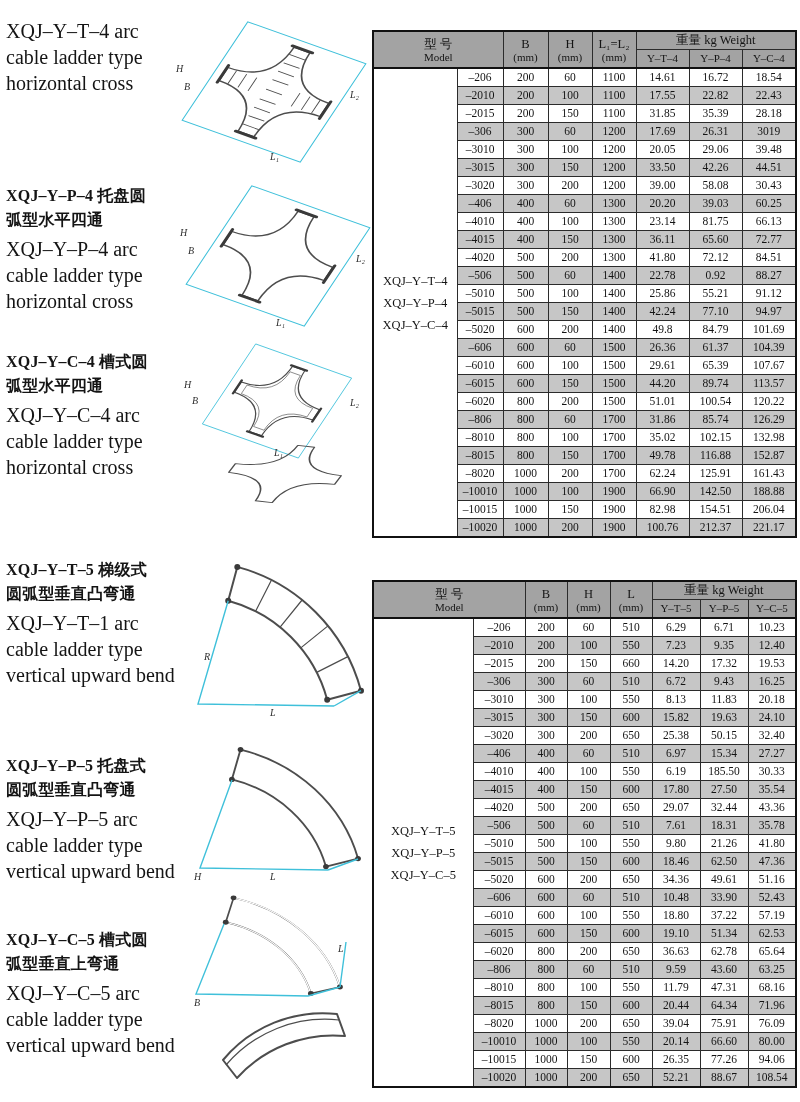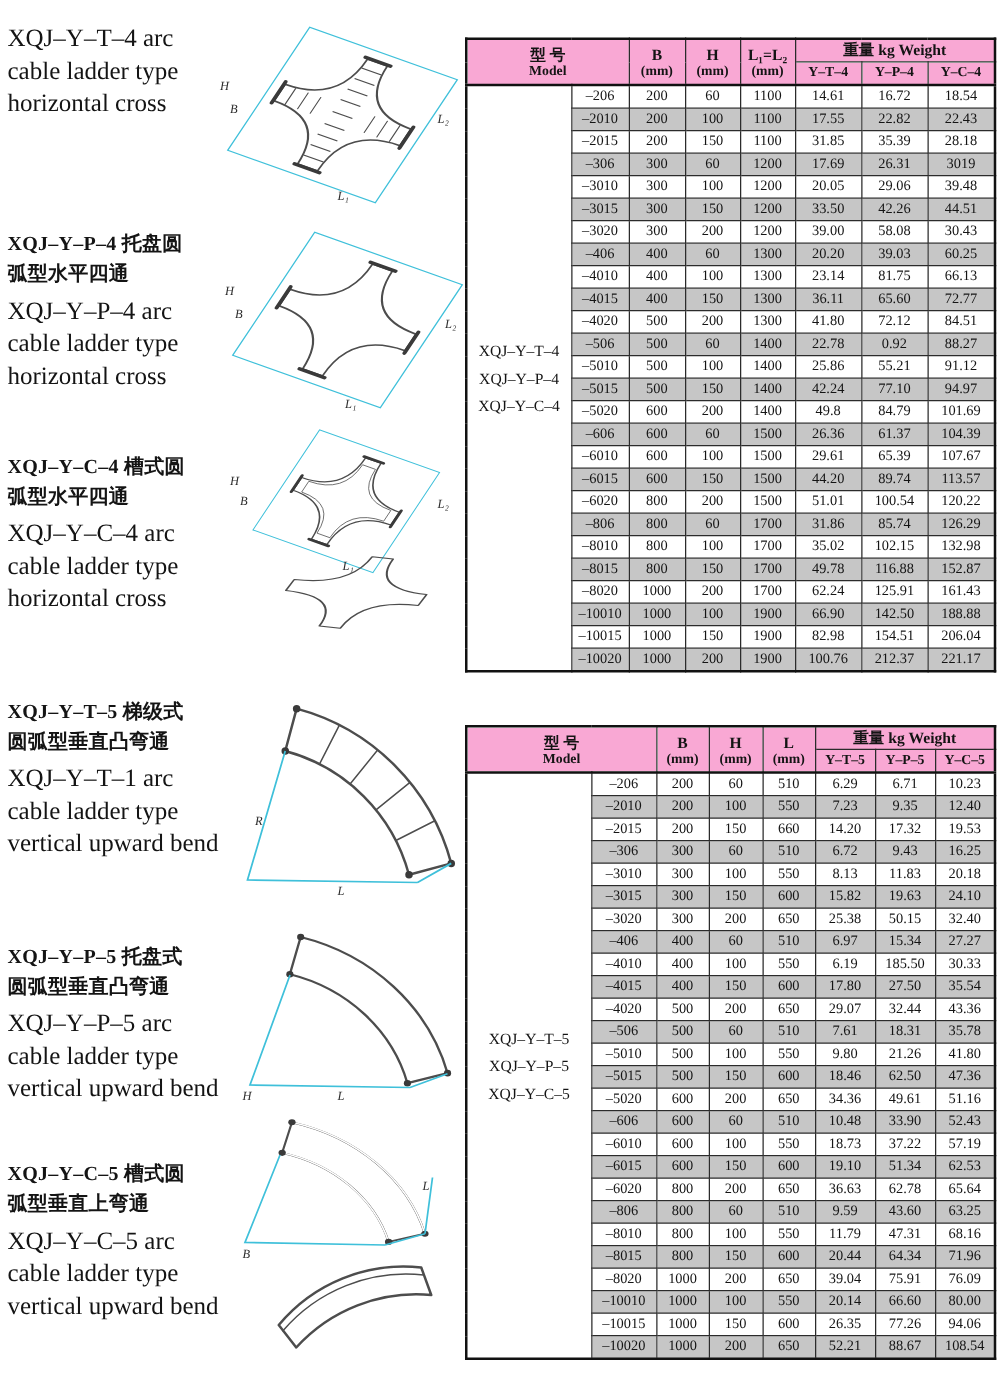--- a/index.html
+++ b/index.html
@@ -16,21 +16,21 @@
   .ln{stroke:#4d4d4d;fill:none;stroke-width:2;stroke-linejoin:round;stroke-linecap:round;}
   .lnthin{stroke:#4d4d4d;fill:none;stroke-width:1.2;}
   .cap{stroke:#3a3a3a;stroke-width:4;fill:none;stroke-linecap:round;}
   .cy{stroke:#3fc0da;fill:none;stroke-width:1.4;}
   svg text{font-family:"Liberation Serif","DejaVu Serif",serif;font-size:10px;font-style:italic;fill:#2e2e2e;}
   
   .spec{position:absolute;left:372px;width:423px;border-collapse:collapse;table-layout:fixed;
         font-size:11.5px;border:2px solid #111;}
   .spec th,.spec td{border:1px solid #2b2b2b;text-align:center;padding:0;height:17px;line-height:1.05;overflow:hidden;}
   .spec thead{border-bottom:2px solid #111;}
-  .spec thead th{background:#f9a8d4;font-weight:bold;font-size:12.5px;}
+  .spec thead th{background:#a3a3a3;font-weight:normal;font-size:12.5px;}
   .spec thead .sub{font-size:11px;}
   .spec tr.g td{background:#c6c6c6;}
   .spec tr.w td{background:#ffffff;}
   .spec td.series{background:#ffffff;white-space:pre-line;font-size:12.5px;line-height:22px;}
   .hd2{font-size:11px;line-height:12px;}
   .hd1{line-height:14px;}
 </style>
 </head>
 <body>
 
@@ -39,21 +39,21 @@
 cable ladder type
 horizontal cross</div>
 </div>
 <div class="sec" style="top:184px">
   <div class="t">XQJ–Y–P–4 托盘圆
 弧型水平四通</div>
   <div class="s">XQJ–Y–P–4 arc
 cable ladder type
 horizontal cross</div>
 </div>
-<div class="sec" style="top:362px">
+<div class="sec" style="top:350px">
   <div class="t">XQJ–Y–C–4 槽式圆
 弧型水平四通</div>
   <div class="s">XQJ–Y–C–4 arc
 cable ladder type
 horizontal cross</div>
 </div>
 <div class="sec" style="top:558px">
   <div class="t">XQJ–Y–T–5 梯级式
 圆弧型垂直凸弯通</div>
   <div class="s">XQJ–Y–T–1 arc
@@ -639,21 +639,21 @@
         <td>510</td>
         <td>10.48</td>
         <td>33.90</td>
         <td>52.43</td>
       </tr>
       <tr class="w">
         <td>–6010</td>
         <td>600</td>
         <td>100</td>
         <td>550</td>
-        <td>18.73</td>
+        <td>18.80</td>
         <td>37.22</td>
         <td>57.19</td>
       </tr>
       <tr class="g">
         <td>–6015</td>
         <td>600</td>
         <td>150</td>
         <td>600</td>
         <td>19.10</td>
         <td>51.34</td>

